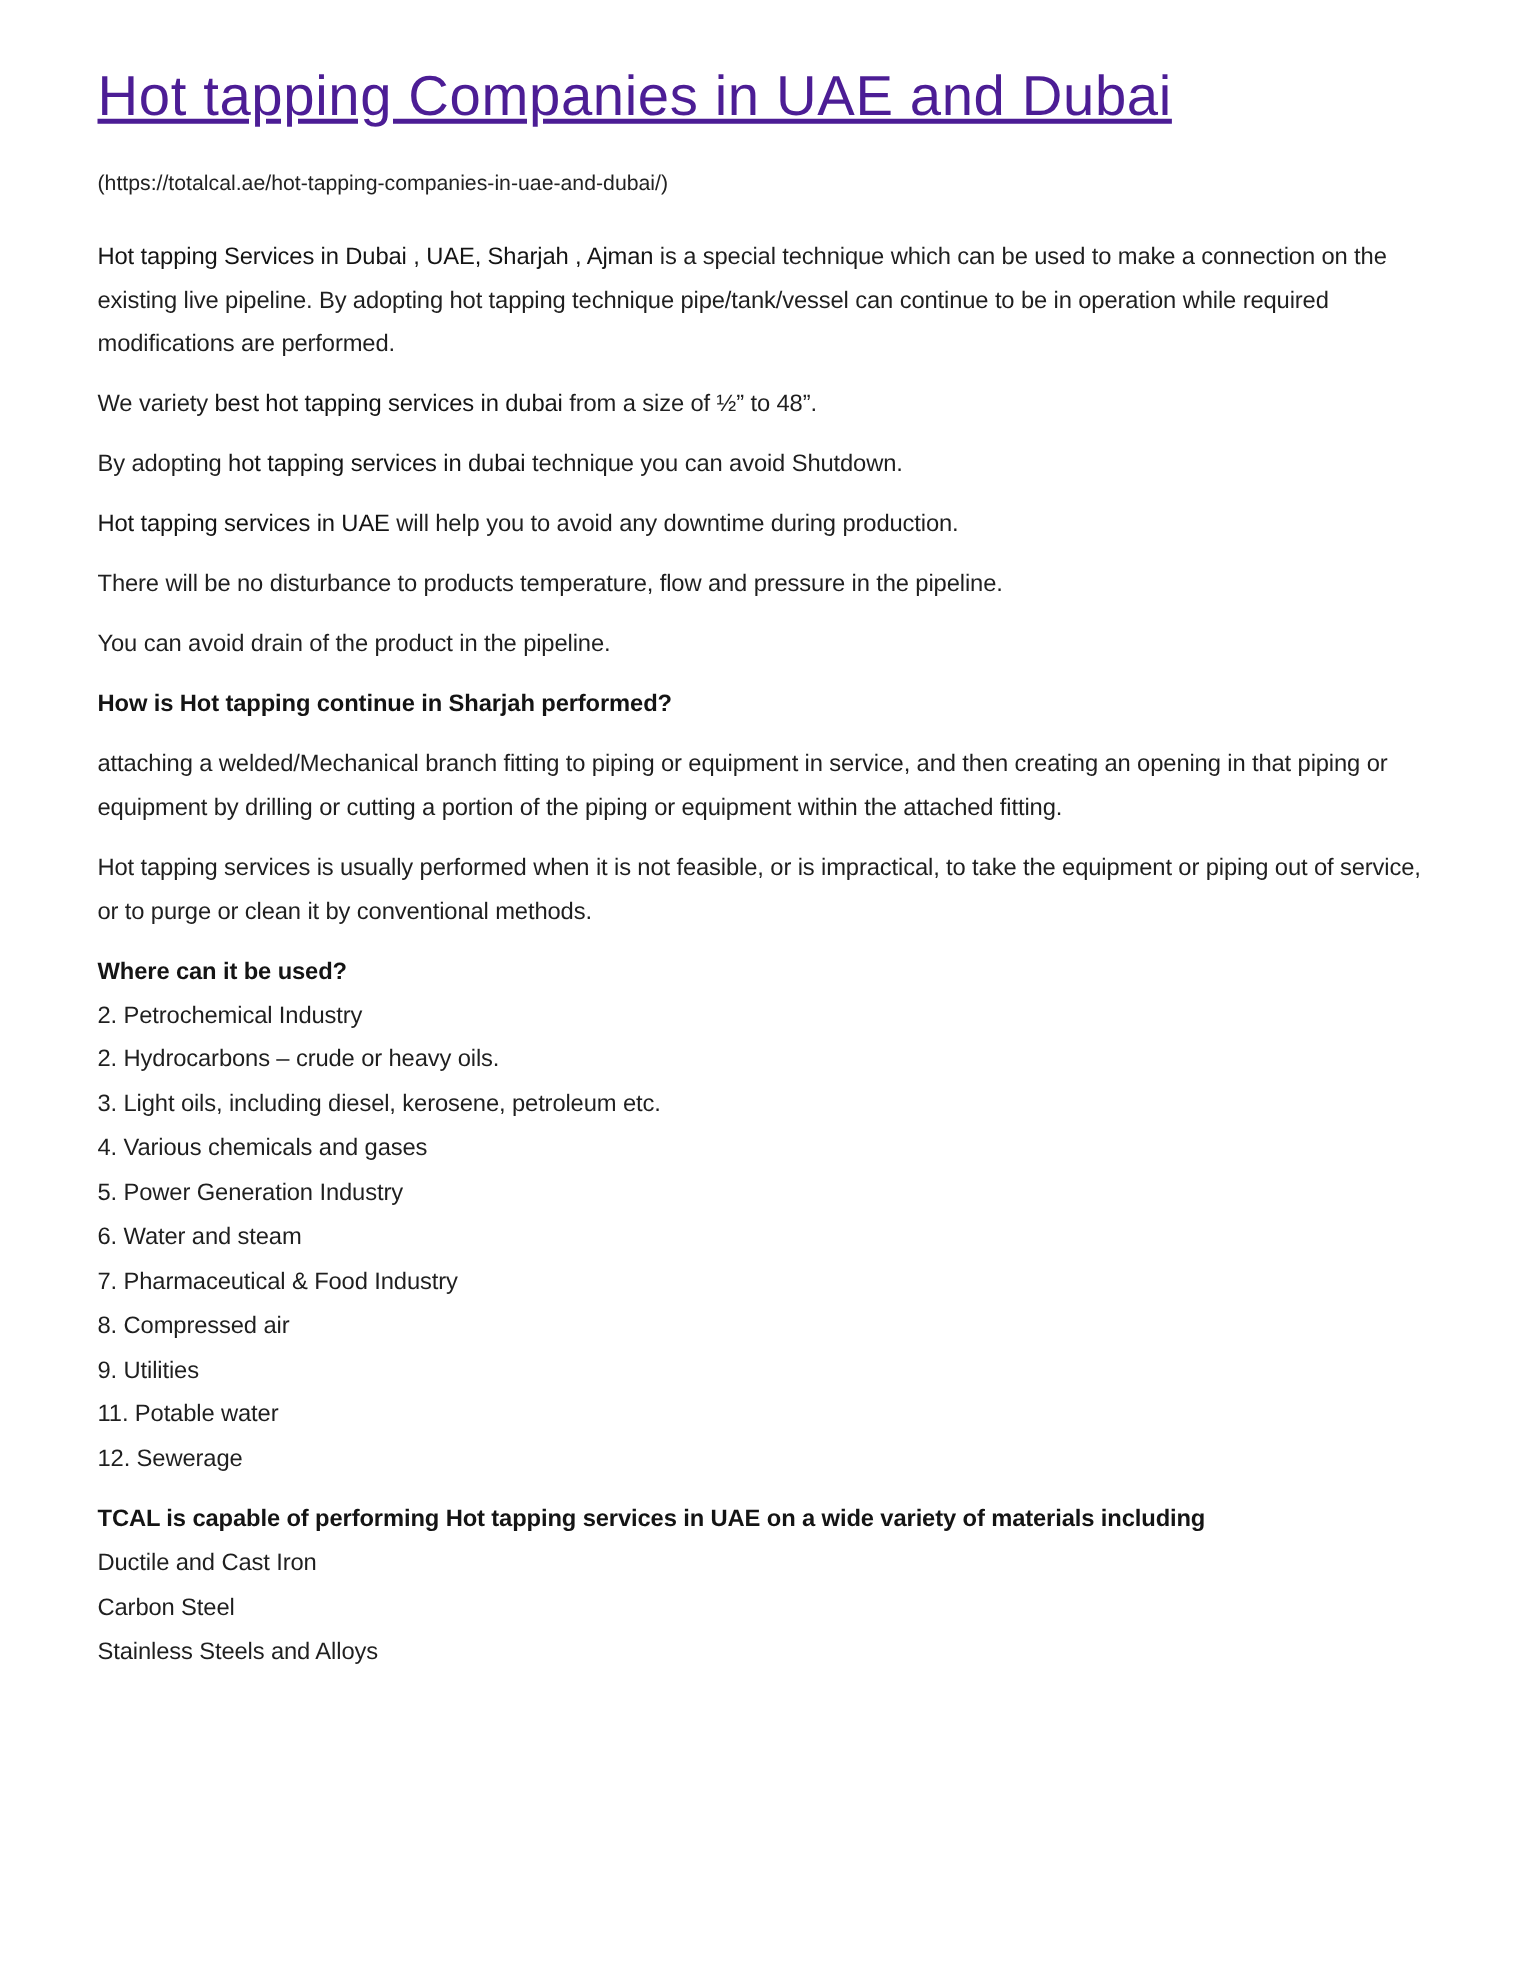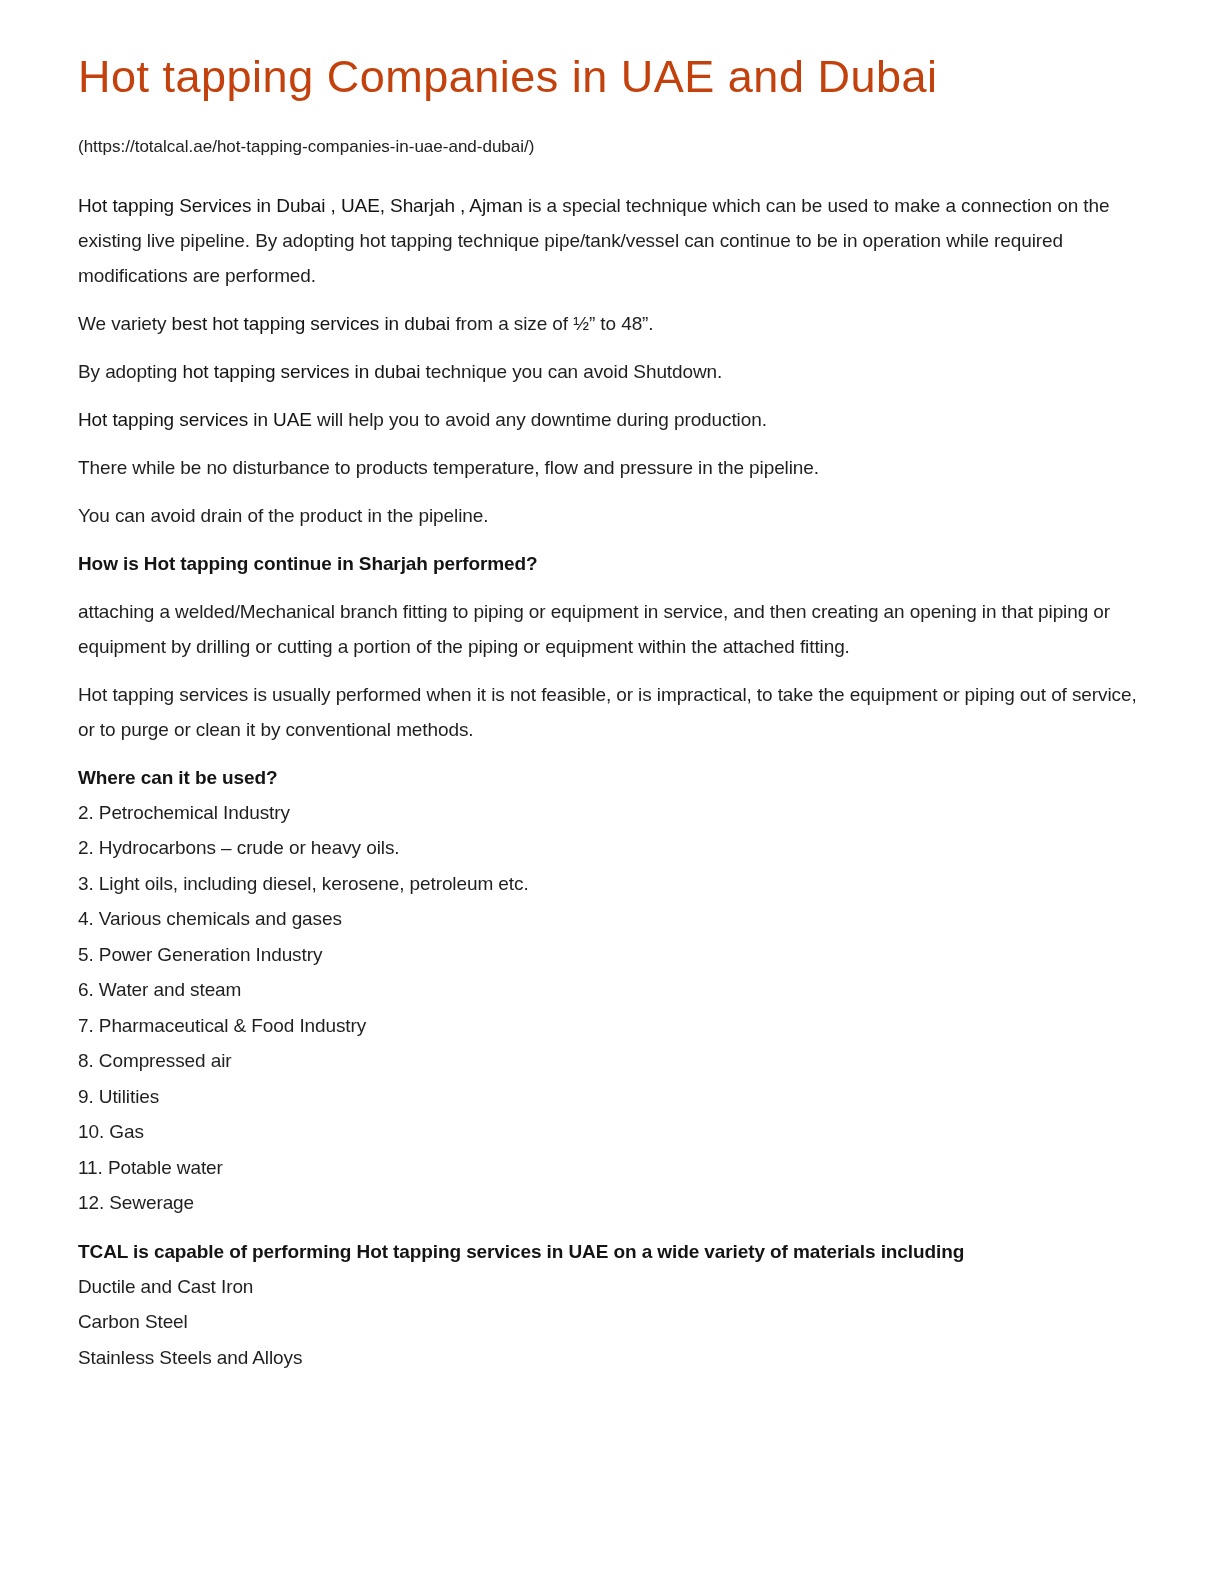--- a/index.html
+++ b/index.html
@@ -12,24 +12,25 @@
   .page {
     width: 1224px;
     height: 1584px;
     background: #ffffff;
     padding: 52px 78px 0 78px;
     overflow: hidden;
   }
   .page-title {
     font-size: 45px;
     font-weight: 300;
-    color: #c2410c;
+    color: #4c1d95;
     letter-spacing: 0.5px;
     line-height: 1.1;
     margin: 0 0 34px 0;
+    text-decoration: underline;
   }
   .source-url {
     font-size: 17px;
     line-height: 22px;
     color: #222222;
     margin: 0 0 30px 0;
   }
   .para {
     font-size: 19px;
     line-height: 35px;
@@ -67,21 +68,21 @@
 
   <p class="para"><b>Hot tapping Services in Dubai , UAE, Sharjah , Ajman</b><span>  is a special technique which can be used to make a connection on the existing live pipeline. By adopting hot tapping technique pipe/tank/vessel can continue to be in operation while required modifications are performed.</span></p>
 
   <p class="para"><span>We variety </span><b>best hot tapping services in dubai</b><span>  from a size of ½” to 48”.</span></p>
 
 
   <p class="para"><span>By adopting </span><b>hot tapping services in dubai</b><span>  technique you can avoid Shutdown.</span></p>
 
   <p class="para"><b>Hot tapping services in UAE</b><span>  will help you to avoid any downtime during production.</span></p>
 
-  <p class="para">There while be no disturbance to products temperature, flow and pressure in the pipeline.</p>
+  <p class="para">There will be no disturbance to products temperature, flow and pressure in the pipeline.</p>
 
   <p class="para">You can avoid drain of the product in the pipeline.</p>
 
   <p class="heading">How is Hot tapping  continue in Sharjah performed?</p>
 
   <p class="para">attaching a welded/Mechanical branch fitting to piping or equipment in service, and then creating an opening in that piping or equipment by drilling or cutting a portion of the piping or equipment within the attached fitting.</p>
 
   <p class="para">Hot tapping services  is usually performed when it is not feasible, or is impractical, to take the equipment or piping out of service, or to purge or clean it by conventional methods.</p>
 
   <p class="heading tight">Where can it be used?</p>
@@ -89,21 +90,20 @@
   <div class="line-list">
     <div class="list-line">2. Petrochemical Industry</div>
     <div class="list-line">2. Hydrocarbons – crude or heavy oils.</div>
     <div class="list-line">3. Light oils, including diesel, kerosene, petroleum etc.</div>
     <div class="list-line">4. Various chemicals and gases</div>
     <div class="list-line">5. Power Generation Industry</div>
     <div class="list-line">6. Water and steam</div>
     <div class="list-line">7. Pharmaceutical &amp; Food Industry</div>
     <div class="list-line">8. Compressed air</div>
     <div class="list-line">9. Utilities</div>
-    <div class="list-line">10. Gas</div>
     <div class="list-line">11. Potable water</div>
     <div class="list-line">12. Sewerage</div>
   </div>
 
   <p class="heading tight">TCAL is capable of performing Hot tapping services in UAE on a wide variety of materials including</p>
 
   <div class="line-list materials-list">
     <div class="list-line">Ductile and Cast Iron</div>
     <div class="list-line">Carbon Steel</div>
     <div class="list-line">Stainless Steels and Alloys</div>

